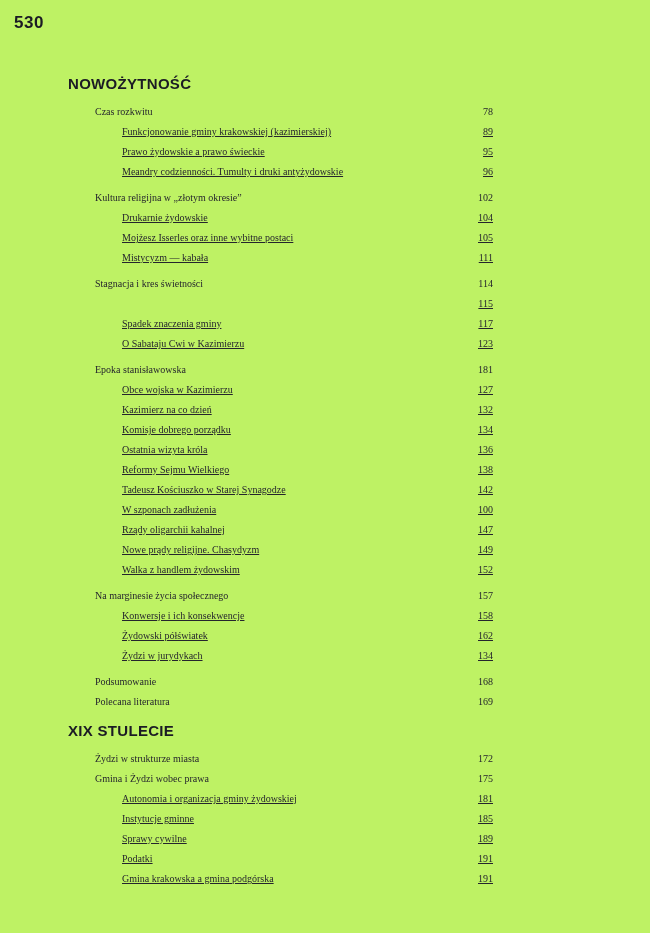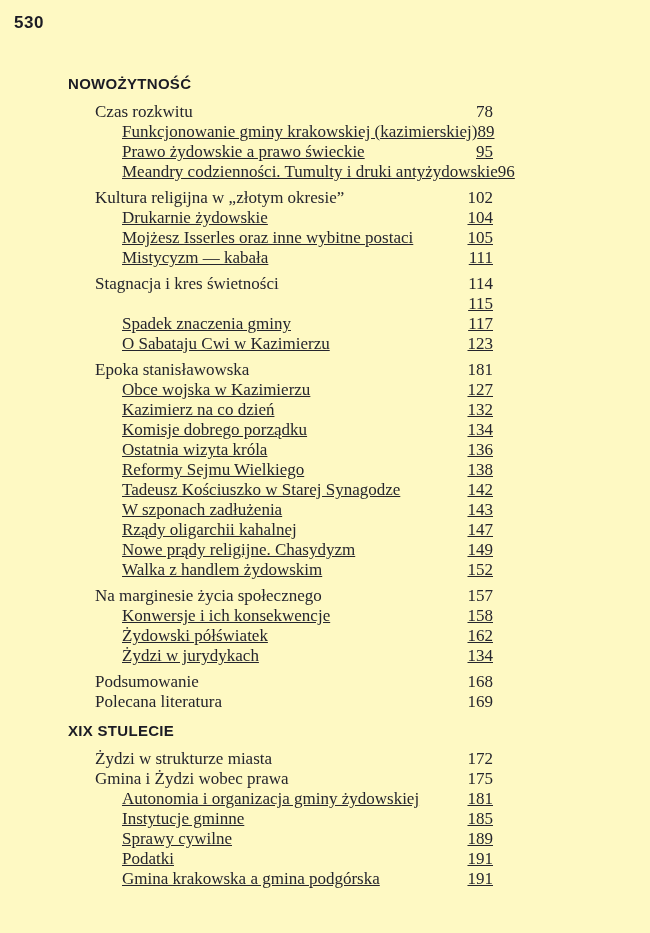--- a/index.html
+++ b/index.html
@@ -4,21 +4,21 @@
 <style>
   html, body {
     margin: 0;
     padding: 0;
     background: #ffffff;
   }
   .page {
     position: relative;
     width: 650px;
     height: 933px;
-    background: #fef9c3;
+    background: #bef264;
     font-family: "Liberation Serif", serif;
     color: #25252d;
     overflow: hidden;
   }
   .page-number {
     position: absolute;
     left: 14px;
     top: 13px;
     font-family: "Liberation Sans", sans-serif;
     font-weight: 700;
@@ -44,21 +44,21 @@
   .toc > .section-heading:not(:first-child) {
     margin-top: 11px;
   }
   .group {
     margin-bottom: 6px;
   }
   .entry {
     display: flex;
     align-items: baseline;
     line-height: 20px;
-    font-size: 17px;
+    font-size: 10px;
     color: #25252d;
   }
   .entry.level-0 { padding-left: 27px; }
   .entry.level-1 { padding-left: 54px; text-decoration: underline; }
   .entry-title {
     white-space: nowrap;
   }
   .entry-page {
     margin-left: auto;
     text-align: right;
@@ -148,21 +148,21 @@
         <div class="entry level-1">
           <span class="entry-title">Reformy Sejmu Wielkiego</span>
           <span class="entry-page">138</span>
         </div>
         <div class="entry level-1">
           <span class="entry-title">Tadeusz Kościuszko w Starej Synagodze</span>
           <span class="entry-page">142</span>
         </div>
         <div class="entry level-1">
           <span class="entry-title">W szponach zadłużenia</span>
-          <span class="entry-page">143</span>
+          <span class="entry-page">100</span>
         </div>
         <div class="entry level-1">
           <span class="entry-title">Rządy oligarchii kahalnej</span>
           <span class="entry-page">147</span>
         </div>
         <div class="entry level-1">
           <span class="entry-title">Nowe prądy religijne. Chasydyzm</span>
           <span class="entry-page">149</span>
         </div>
         <div class="entry level-1">

